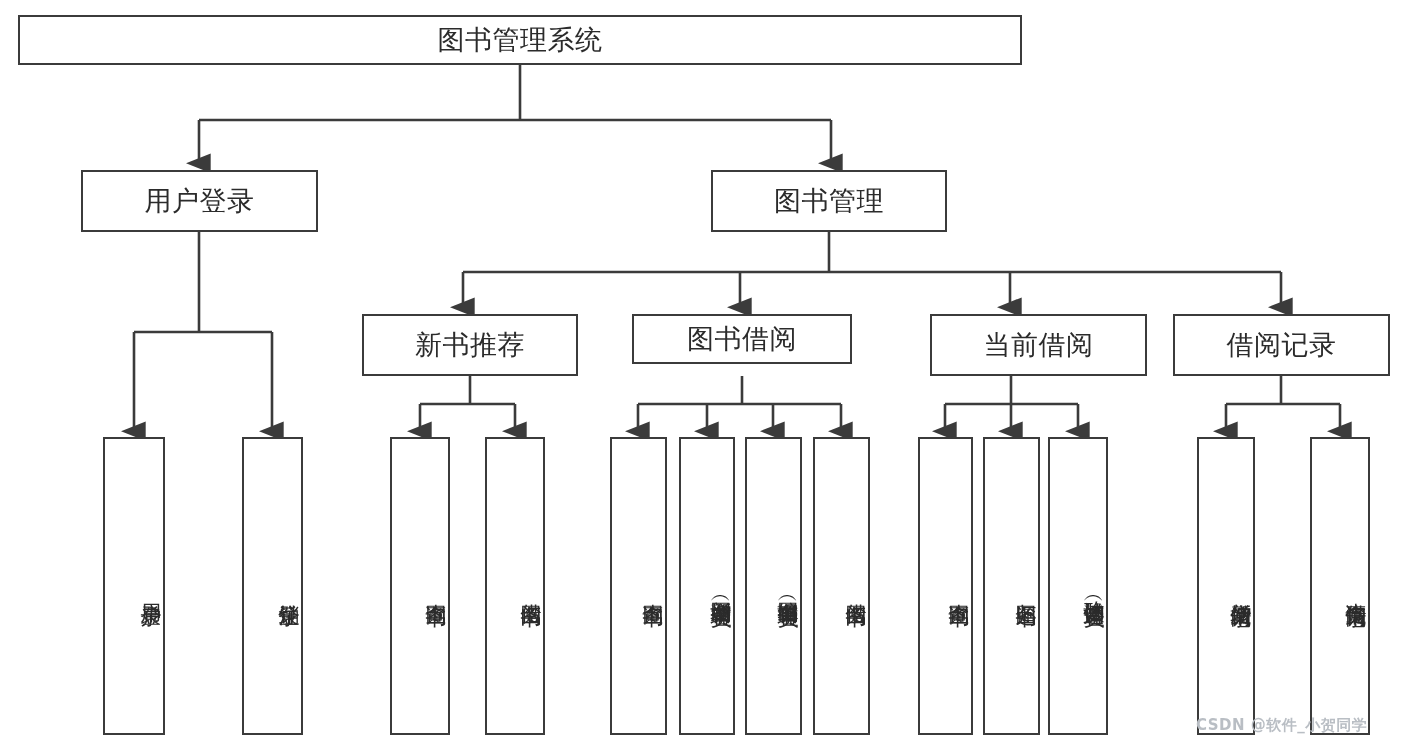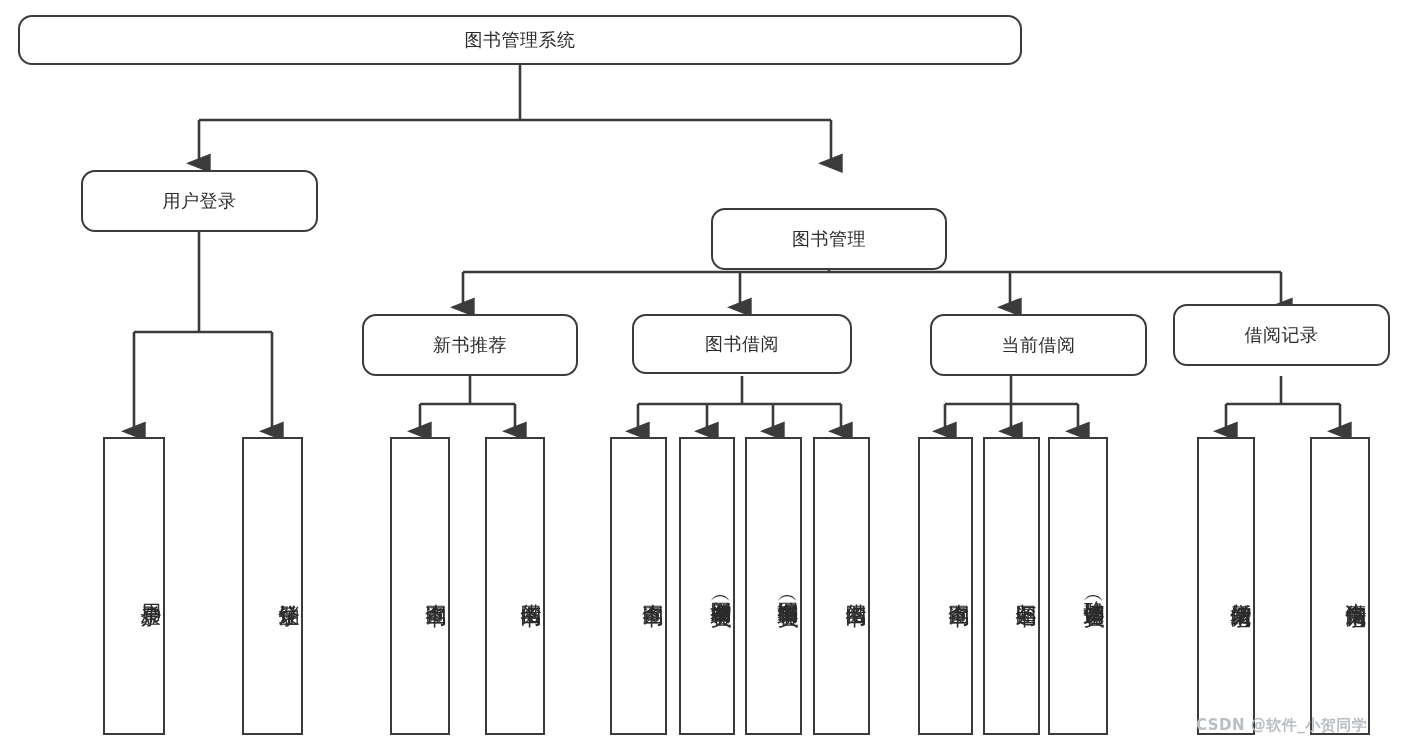--- a/index.html
+++ b/index.html
@@ -30,24 +30,23 @@
     position: absolute;
     box-sizing: border-box;
     border: 2px solid #3b3b3b;
     background: #ffffff;
     display: flex;
     align-items: center;
     justify-content: center;
     color: #2b2b2b;
   }
   .node-h {
-    font-size: 18px;
+    font-size: 27px;
     letter-spacing: 0.5px;
     white-space: nowrap;
-    border-radius: 14px;
   }
   .node-v {
     writing-mode: vertical-rl;
     text-orientation: upright;
     font-size: 21px;
     line-height: 1.18;
     letter-spacing: 1px;
     align-items: flex-start;
     justify-content: center;
     padding-top: 6px;
@@ -135,34 +134,34 @@
     </g>
   </svg>
 
   <div class="node node-h" style="left:18px; top:15px; width:1004px; height:50px;">
     <span>图书管理系统</span>
   </div>
 
   <div class="node node-h" style="left:81px; top:170px; width:237px; height:62px;">
     <span>用户登录</span>
   </div>
-  <div class="node node-h" style="left:711px; top:170px; width:236px; height:62px;margin-top:38px;">
+  <div class="node node-h" style="left:711px; top:170px; width:236px; height:62px;">
     <span>图书管理</span>
   </div>
 
   <div class="node node-h" style="left:362px; top:314px; width:216px; height:62px;">
     <span>新书推荐</span>
   </div>
-  <div class="node node-h" style="left:632px; top:314px; width:220px; height:60px;">
+  <div class="node node-h" style="left:632px; top:314px; width:220px; height:50px;">
     <span>图书借阅</span>
   </div>
   <div class="node node-h" style="left:903px; top:314px; width:217px; height:62px;margin-left:27px;">
     <span>当前借阅</span>
   </div>
-  <div class="node node-h" style="left:1173px; top:304px; width:217px; height:62px;">
+  <div class="node node-h" style="left:1173px; top:314px; width:217px; height:62px;">
     <span>借阅记录</span>
   </div>
 
   <div class="node node-v" style="left:103px; top:437px; width:62px; height:298px;">
     <span>用户登录</span>
   </div>
   <div class="node node-v" style="left:242px; top:437px; width:61px; height:298px;">
     <span>注销登录</span>
   </div>
   <div class="node node-v" style="left:390px; top:437px; width:60px; height:298px;">

